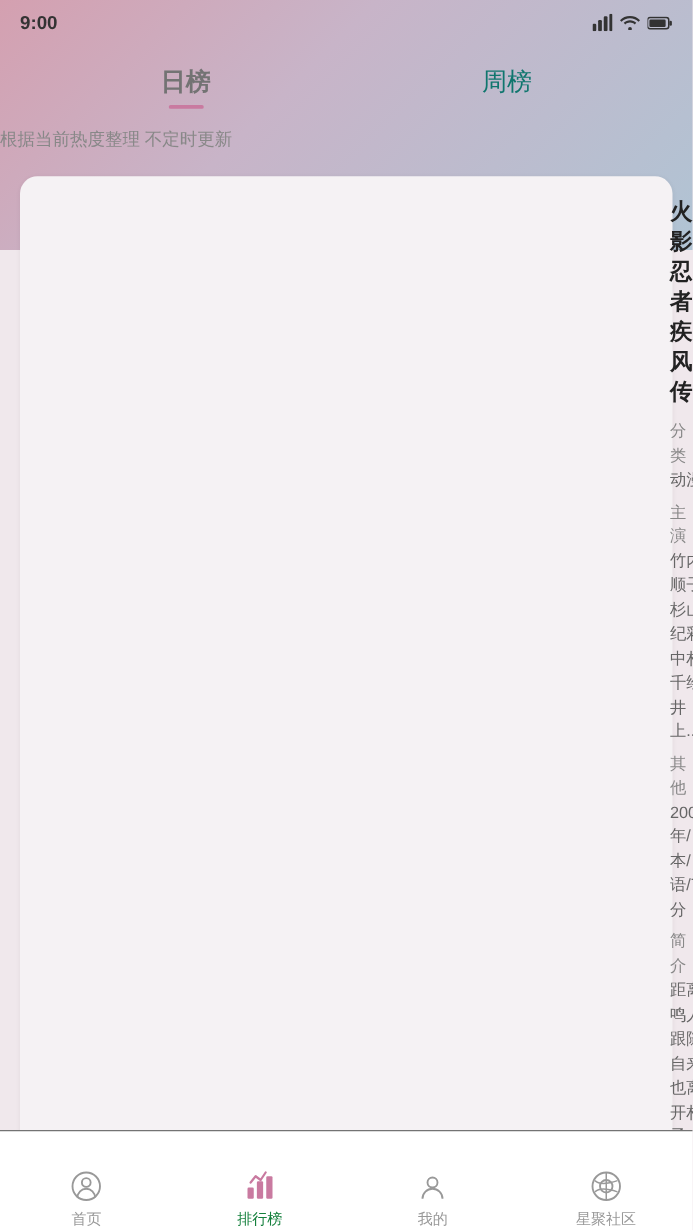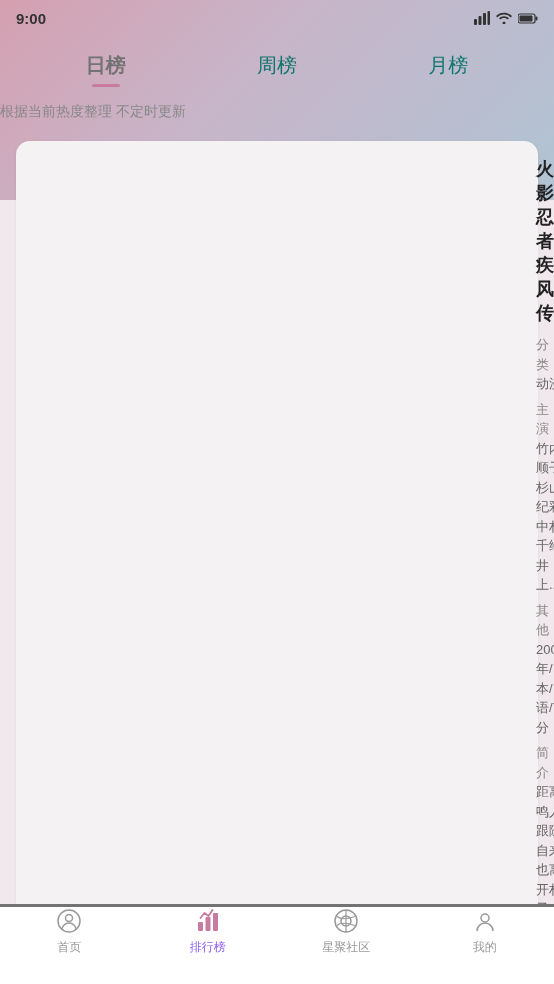--- a/index.html
+++ b/index.html
@@ -141,23 +141,23 @@
 
     
     .bottom-nav {
       position: absolute;
       bottom: 0;
       left: 0;
       width: 100%;
       height: 80px;
       background: #fff;
       display: flex;
-      align-items: flex-start;
+      align-items: flex-end;
       justify-content: space-around;
-      border-top: 3px solid #737373;
+      border-top: 1px solid #737373;
       z-index: 10;
     }
     .nav-item {
       display: flex;
       flex-direction: column;
       align-items: center;
       gap: 4px;
       cursor: pointer;
       flex: 1;
     }
@@ -234,21 +234,20 @@
       <rect x="17.5" y="3.5" width="2" height="4" rx="1" fill="#333"></rect>
     </svg>
   </div>
 </div>
 
 <div class="main-content">
 
   <div class="tabs">
     <div class="tab active">日榜</div>
     <div class="tab">周榜</div>
-    <div class="tab">月榜</div>
   </div>
 
   <div class="subtitle">根据当前热度整理 不定时更新</div>
 
   <div class="cards-container">
 
     <div class="card">
       <div class="card-thumbnail naruto-figure">
       </div>
       <div class="card-info">
@@ -287,39 +286,39 @@
 
   <div class="nav-item active">
     <div class="nav-icon">
       <svg width="26" height="26" viewBox="0 0 26 26" fill="#c97aa0">
         <rect x="3" y="14" width="5" height="9" rx="1"></rect>
         <rect x="10.5" y="9" width="5" height="14" rx="1"></rect>
         <rect x="18" y="5" width="5" height="18" rx="1"></rect>
         <path d="M5.5 10l4-5 4 3 4-6" stroke="#c97aa0" stroke-width="1.8" fill="none" stroke-linecap="round" stroke-linejoin="round"></path>
       </svg>
     </div>
-    <span class="nav-label" style="color:#8b5cf6;">排行榜</span>
+    <span class="nav-label" style="color:#15803d;">排行榜</span>
+  </div>
+
+  <div class="nav-item">
+    <div class="nav-icon">
+      <svg width="26" height="26" viewBox="0 0 26 26" fill="none">
+        <circle cx="13" cy="10" r="4" stroke="#999" stroke-width="1.5" fill="none"></circle>
+        <path d="M5 23c0-4.4 3.6-8 8-8s8 3.6 8 8" stroke="#999" stroke-width="1.5" fill="none"></path>
+      </svg>
+    </div>
+    <span class="nav-label">我的</span>
   </div>
 
   <div class="nav-item">
     <div class="nav-icon">
       <svg width="26" height="26" viewBox="0 0 26 26" fill="none">
         <circle cx="13" cy="13" r="11" stroke="#999" stroke-width="1.5" fill="none"></circle>
         <circle cx="13" cy="13" r="5" stroke="#999" stroke-width="1.5" fill="none"></circle>
         <line x1="13" y1="2" x2="13" y2="24" stroke="#999" stroke-width="1.2"></line>
         <path d="M4 8.5q4.5 4.5 18 0" stroke="#999" stroke-width="1.2" fill="none"></path>
         <path d="M4 17.5q4.5-4.5 18 0" stroke="#999" stroke-width="1.2" fill="none"></path>
       </svg>
     </div>
     <span class="nav-label">星聚社区</span>
   </div>
 
-  <div class="nav-item">
-    <div class="nav-icon">
-      <svg width="26" height="26" viewBox="0 0 26 26" fill="none">
-        <circle cx="13" cy="10" r="4" stroke="#999" stroke-width="1.5" fill="none"></circle>
-        <path d="M5 23c0-4.4 3.6-8 8-8s8 3.6 8 8" stroke="#999" stroke-width="1.5" fill="none"></path>
-      </svg>
-    </div>
-    <span class="nav-label">我的</span>
-  </div>
-
 </div>
 
 </body></html>

